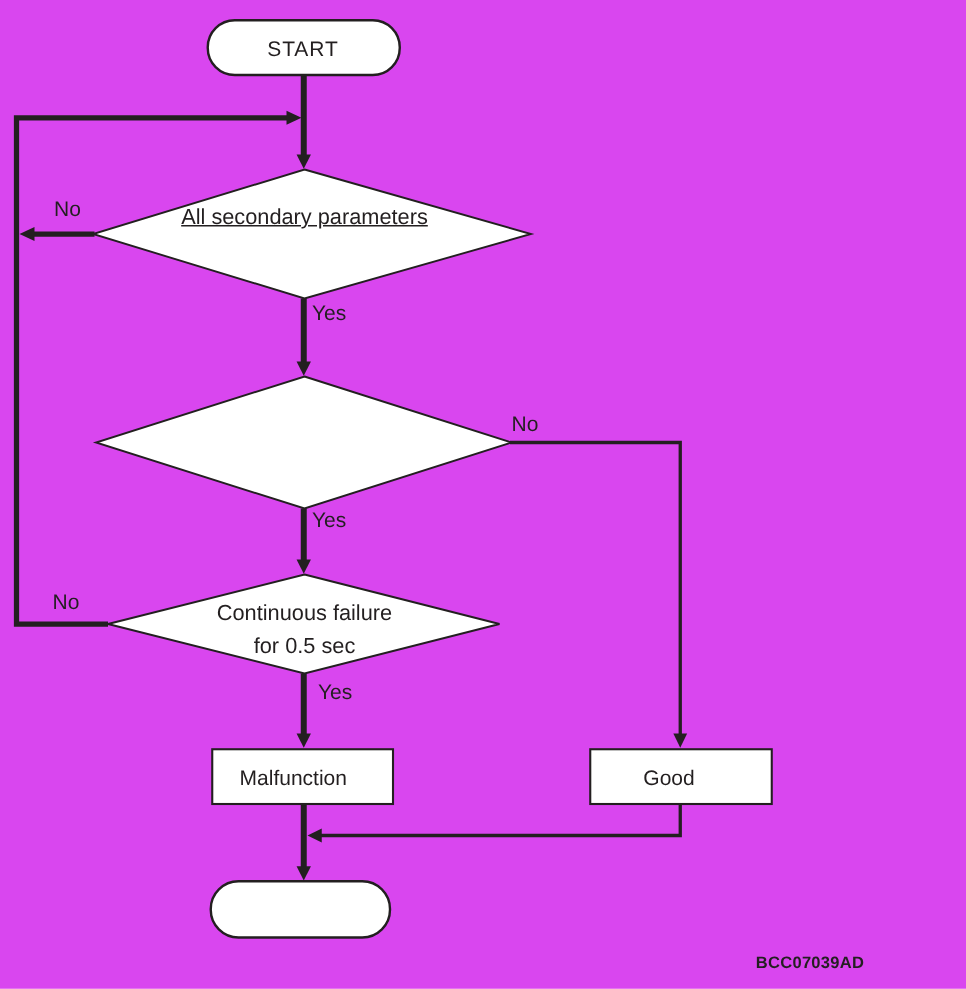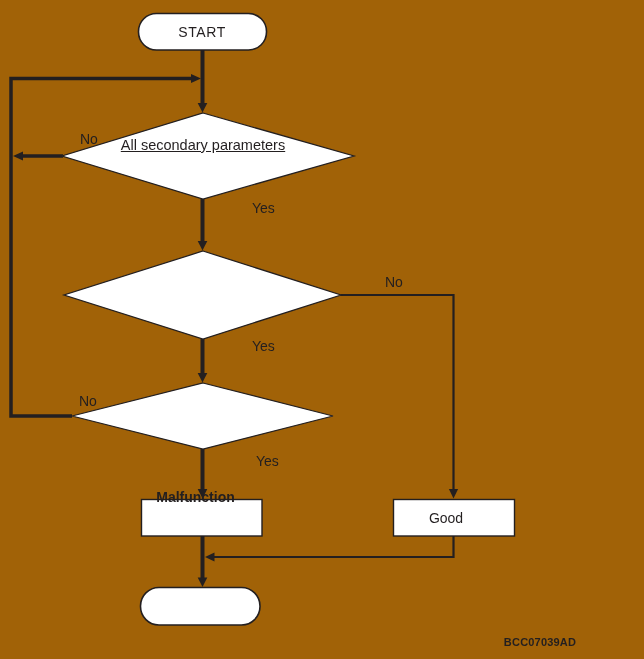--- a/index.html
+++ b/index.html
@@ -4,34 +4,34 @@
 <style>
   html, body { margin: 0; padding: 0; }
   body {
     width: 644px; height: 659px;
     background: #ffffff;
     font-family: "Liberation Sans", sans-serif;
   }
   #flowchart {
     position: relative;
     width: 644px; height: 659px;
-    background: #a16207;
+    background: #d946ef;
     overflow: hidden;
   }
   #flowchart svg { position: absolute; left: 0; top: 0; }
   .label { position: absolute; color: #231f20; }
   .node-label {
     display: flex; align-items: center; justify-content: center;
     text-align: center; font-size: 14px; line-height: 16px;
   }
   .terminator-label { letter-spacing: 0.6px; }
   .decision-label {
     text-align: center; font-size: 14.5px; line-height: 21.5px;
   }
-  .edge-label { font-size: 14px; line-height: 17px; margin-left: 44px; }
+  .edge-label { font-size: 14px; line-height: 17px; }
   .figure-code {
     font-size: 11px; font-weight: bold; letter-spacing: 0.2px;
     text-align: center; line-height: 13px;
   }
 </style>
 </head>
 <body>
 
 <div id="flowchart">
 
@@ -84,22 +84,26 @@
     </g>
   </svg>
 
   <div class="label node-label terminator-label" style="left:138px; top:13px; width:128px; height:37px;">START</div>
 
   <div class="label decision-label" style="left:53px; top:135px; width:300px;text-decoration:underline;">
     <div>All secondary parameters</div>
   </div>
 
 
+  <div class="label decision-label" style="left:53px; top:399px; width:300px;">
+    <div>Continuous failure</div>
+    <div>for 0.5 sec</div>
+  </div>
 
-  <div class="label node-label" style="left:141px; top:478px; width:109px; height:37px;font-weight:bold;">Malfunction</div>
+  <div class="label node-label" style="left:141px; top:499px; width:109px; height:37px;">Malfunction</div>
 
   <div class="label node-label" style="left:393px; top:499px; width:106px; height:37px;">Good</div>
 
 
   <div class="label edge-label" style="left:36px; top:131px;">No</div>
   <div class="label edge-label" style="left:208px; top:200px;">Yes</div>
   <div class="label edge-label" style="left:341px; top:274px;">No</div>
   <div class="label edge-label" style="left:208px; top:338px;">Yes</div>
   <div class="label edge-label" style="left:35px; top:393px;">No</div>
   <div class="label edge-label" style="left:212px; top:453px;">Yes</div>

